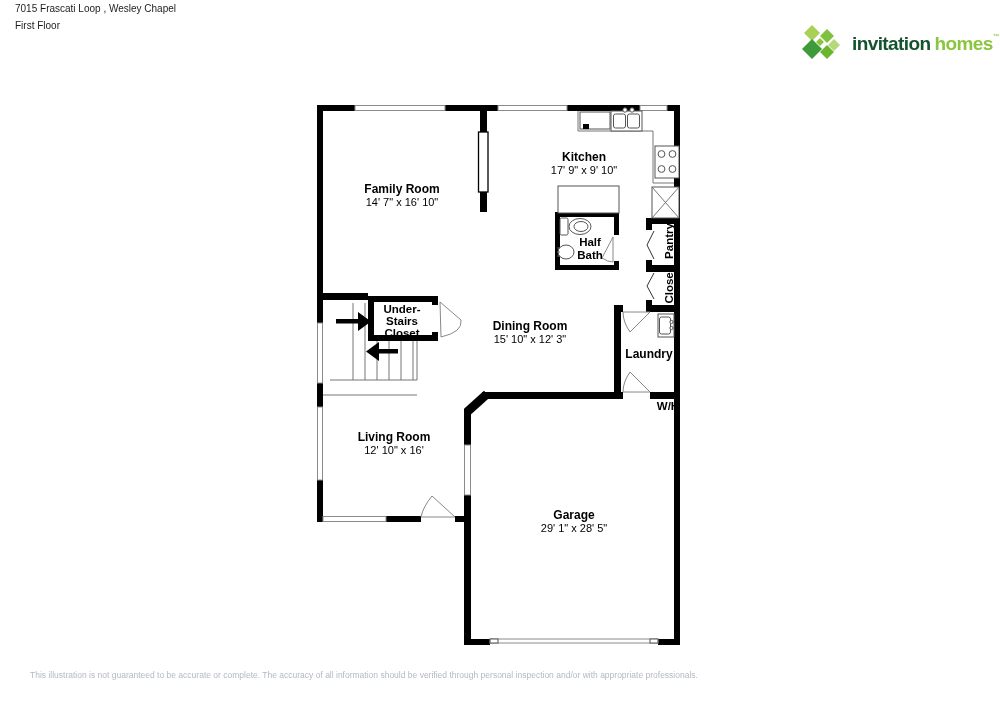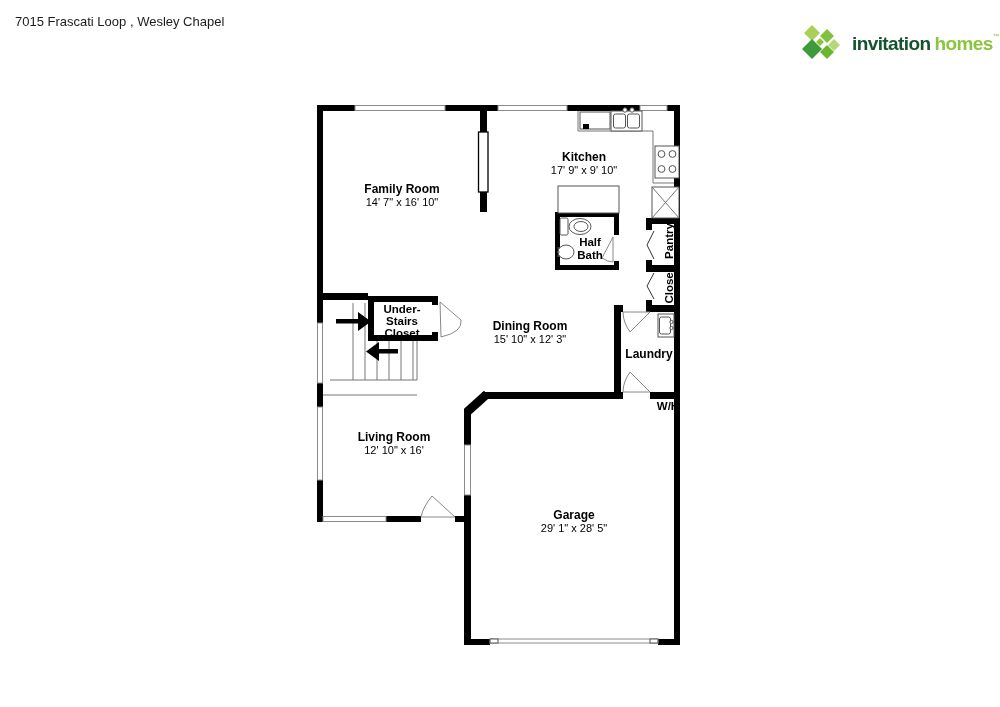--- a/index.html
+++ b/index.html
@@ -1,18 +1,18 @@
 <!DOCTYPE html>
 <html><head>
 <meta charset="utf-8">
 <style>
   html,body{margin:0;padding:0;background:#fff;}
   #page{position:relative;width:1000px;height:707px;background:#ffffff;overflow:hidden;
         font-family:"Liberation Sans",sans-serif;}
-  .hdr{position:absolute;left:15px;top:13px;font-size:13px;color:#1c1c1c;line-height:17px;}
+  .hdr{position:absolute;left:15px;top:0;font-size:10px;color:#1c1c1c;line-height:17px;}
   .logo{position:absolute;left:796px;top:20px;display:flex;align-items:center;}
   .logo-text{margin-left:8px;font-size:19px;font-weight:bold;letter-spacing:-0.6px;white-space:nowrap;}
   .logo-text .inv{color:#14532d;}
   .logo-text .homes{color:#8bc53f;margin-left:4px;}
   .logo-text .tm{font-size:7px;color:#9fcf64;vertical-align:top;}
   .disc{position:absolute;left:30px;top:668px;font-size:8.5px;color:#b3b9c3;line-height:14px;}
   svg text{font-family:"Liberation Sans",sans-serif;fill:#000;}
   .rname{font-size:12px;font-weight:bold;}
   .rdims{font-size:11px;}
   .rsmall{font-size:11.5px;font-weight:bold;}
@@ -22,20 +22,21 @@
   .fixt{stroke:#555;stroke-width:1;fill:#fff;}
   .door{fill:#fff;stroke:#888;stroke-width:1;}
 </style>
 </head>
 <body>
 
 <div id="page">
 
   <div class="hdr">
     <div>7015 Frascati Loop , Wesley Chapel</div>
+    <div>First Floor</div>
   </div>
 
   <div class="logo">
     <svg width="48" height="48" viewBox="796 20 48 48">
       <polygon points="812,25 820,33 812,41 804,33" fill="#a9d158"></polygon>
       <polygon points="827,29 834,36 827,43 820,36" fill="#7fc242"></polygon>
       <polygon points="834,39 840,45 834,51 828,45" fill="#b5d87a"></polygon>
       <polygon points="812,39 822,49 812,59 802,49" fill="#3e9b3a"></polygon>
       <polygon points="827,45 834,52 827,59 820,52" fill="#6cb52e"></polygon>
       <polygon points="820,38 824,42 820,46 816,42" fill="#8bc53f"></polygon>
@@ -223,15 +224,16 @@
 
       <text class="rname" x="394" y="441">Living Room</text>
       <text class="rdims" x="394" y="454">12' 10" x 16'</text>
 
       <text class="rname" x="574" y="519">Garage</text>
       <text class="rdims" x="574" y="532">29' 1" x 28' 5"</text>
     </g>
   </svg>
 
   <div class="disc">
+    <div>This illustration is not guaranteed to be accurate or complete. The accuracy of all information should be verified through personal inspection and/or with appropriate professionals.</div>
   </div>
 
 </div>
 
 </body></html>

